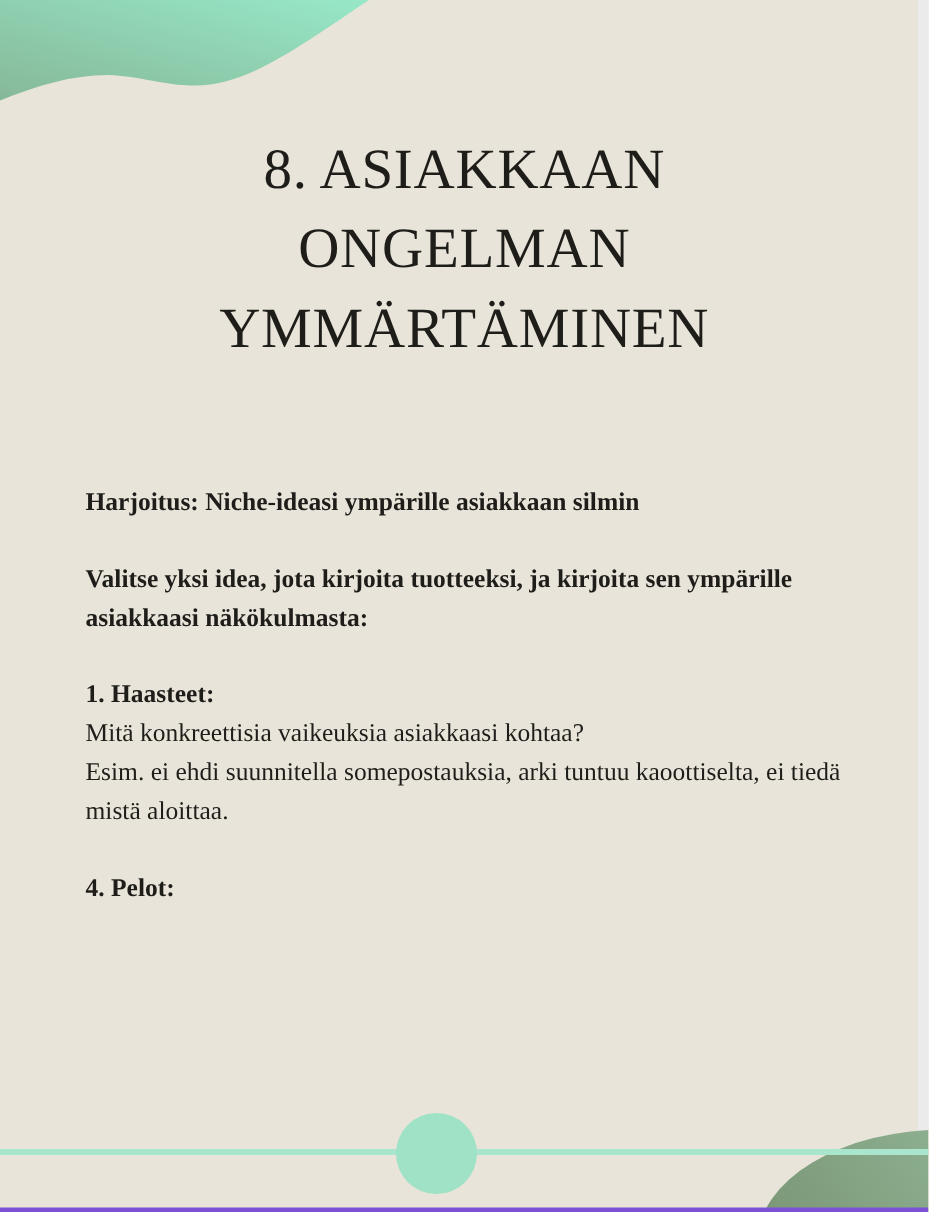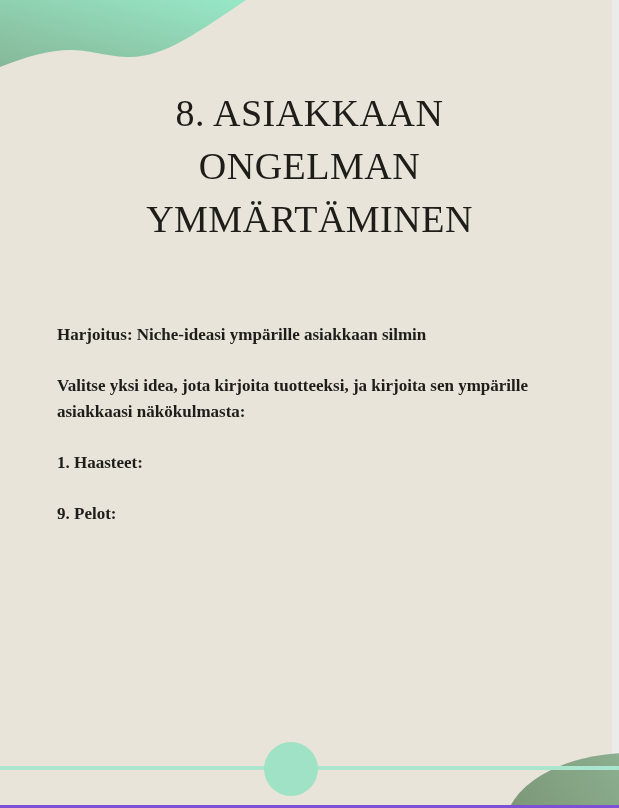--- a/index.html
+++ b/index.html
@@ -112,20 +112,23 @@
 ONGELMAN
 YMMÄRTÄMINEN</h1>
 
   <div class="body-text">
     <p class="bold">Harjoitus: Niche-ideasi ympärille asiakkaan silmin</p>
     <p class="bold">Valitse yksi idea, jota kirjoita tuotteeksi, ja kirjoita sen ympärille
 asiakkaasi näkökulmasta:</p>
 
     <div class="section">
       <p class="bold">1. Haasteet:</p>
+      <p>Mitä konkreettisia vaikeuksia asiakkaasi kohtaa?
+Esim. ei ehdi suunnitella somepostauksia, arki tuntuu kaoottiselta, ei tiedä
+mistä aloittaa.</p>
     </div>
 
     <div class="section">
-      <p class="bold">9. Pelot:</p>
+      <p class="bold">4. Pelot:</p>
     </div>
   </div>
 
 </div>
 
 </body></html>

